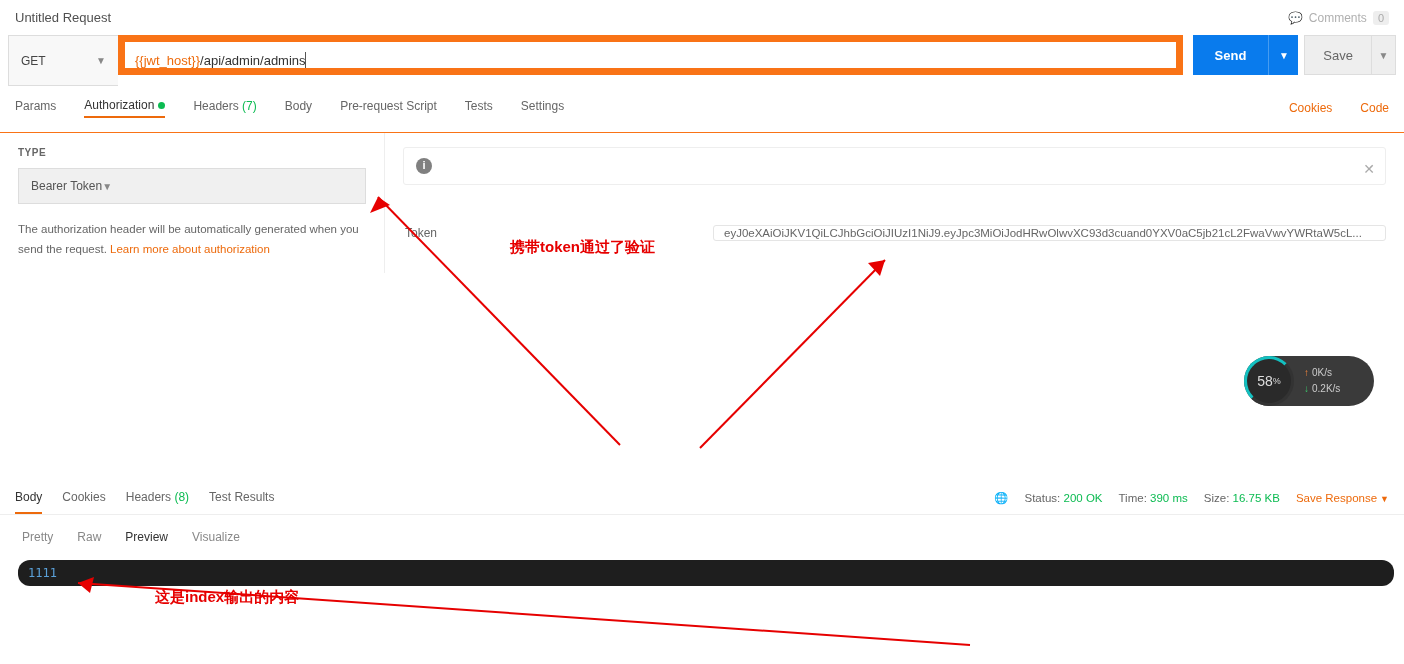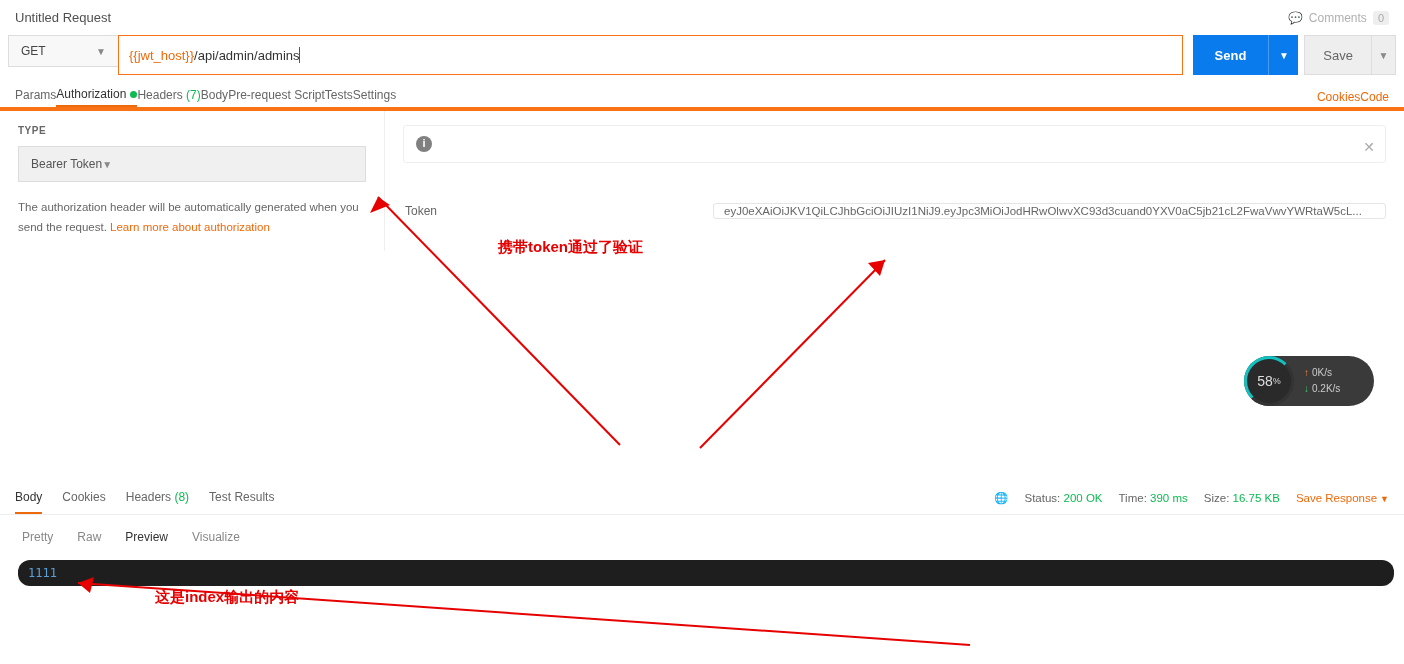--- a/index.html
+++ b/index.html
@@ -3,34 +3,34 @@
 <meta charset="utf-8">
 <style>
 * { box-sizing: border-box; margin: 0; padding: 0; }
 body { font-family: -apple-system, BlinkMacSystemFont, "Segoe UI", Arial, sans-serif; font-size: 12px; color: #212121; background: #fff; width: 1404px; height: 664px; overflow: hidden; position: relative; }
 .title-bar { display: flex; align-items: center; justify-content: space-between; padding: 10px 15px 10px 15px; }
 .title-bar .title { font-size: 13px; color: #505050; }
 .comments { display: flex; align-items: center; color: #b0b0b0; font-size: 12px; gap: 6px; }
 .comments .count { background: #eee; color: #aaa; border-radius: 3px; padding: 1px 5px; font-size: 11px; }
 
 .request-row { display: flex; padding: 0 8px; gap: 0; margin-bottom: 12px; }
-.method-select { width: 110px; height: 32px; border: 1px solid #ddd; border-right: none; display: flex; align-items: center; justify-content: space-between; padding: 0 12px; color: #444; background: #f8f8f8; }
+.method-select { width: 110px; height: 51px; border: 1px solid #ddd; border-right: none; display: flex; align-items: center; justify-content: space-between; padding: 0 12px; color: #444; background: #f8f8f8; }
 .method-select .chev { color: #888; font-size: 10px; }
-.url-input { flex: 1; height: 40px; border: 1px solid #f97316; display: flex; align-items: center; padding: 0 10px; font-size: 13px; }
+.url-input { flex: 1; height: 40px; border: 7px solid #f97316; display: flex; align-items: flex-end; padding: 0 10px; font-size: 13px; }
 .url-input .var { color: #ed6a0c; }
 .url-input .rest { color: #333; }
 .url-input .cursor { border-right: 1px solid #555; height: 16px; display: inline-block; margin-left: -1px; }
 .send-group { display: flex; margin-left: 10px; }
 .send-btn { background: #097bed; color: #fff; border: none; height: 40px; padding: 0 22px; font-size: 13px; font-weight: 600; cursor: pointer; }
 .send-drop { background: #097bed; color: #fff; border: none; border-left: 1px solid rgba(255,255,255,.25); height: 40px; width: 30px; font-size: 10px; cursor: pointer; }
 .save-group { display: flex; margin-left: 6px; }
 .save-btn { background: #eee; color: #666; border: 1px solid #ddd; height: 40px; padding: 0 18px; font-size: 13px; cursor: pointer; }
 .save-drop { background: #eee; color: #888; border: 1px solid #ddd; border-left: none; height: 40px; width: 24px; font-size: 10px; cursor: pointer; }
 
-.req-tabs { display: flex; padding: 0 15px 0 15px; border-bottom: 4px solid #f97316; align-items: center; }
+.req-tabs { display: flex; gap: 28px; padding: 0 15px 14px 15px; border-bottom: 1px solid #f97316; align-items: center; }
 .req-tabs .tab { color: #666; cursor: pointer; padding-bottom: 4px; }
 .req-tabs .tab .badge-num { color: #0cbb52; }
 .req-tabs .tab.active { color: #333; border-bottom: 2px solid #ed6a0c; }
 .req-tabs .tab .dot { display: inline-block; width: 7px; height: 7px; background: #0cbb52; border-radius: 50%; margin-left: 4px; }
 .req-tabs .spacer { flex: 1; }
 .req-tabs .right-link { color: #ed6a0c; cursor: pointer; }
 
 .auth-area { display: flex; }
 .auth-left { width: 385px; padding: 14px 18px; border-right: 1px solid #eee; }
 .auth-left .type-label { font-size: 10px; color: #666; font-weight: 600; letter-spacing: .5px; margin-bottom: 10px; }
@@ -143,21 +143,21 @@
       <span class="icon">i</span>
       <span class="close">✕</span>
     </div>
     <div class="token-row">
       <div class="token-label">Token</div>
       <div class="token-input">eyJ0eXAiOiJKV1QiLCJhbGciOiJIUzI1NiJ9.eyJpc3MiOiJodHRwOlwvXC93d3cuand0YXV0aC5jb21cL2FwaVwvYWRtaW5cL...</div>
     </div>
   </div>
 </div>
 
-<div class="annotation" style="left:498px; top:238px;">携带token通过了验证</div>
+<div class="annotation" style="left:510px; top:238px;">携带token通过了验证</div>
 <div class="annotation" style="left:155px; top:588px;">这是index输出的内容</div>
 
 <svg class="arrow" style="left:360px; top:185px;" width="270" height="270">
   <line x1="260" y1="260" x2="18" y2="12"></line>
   <polygon points="18,12 10,28 30,20"></polygon>
 </svg>
 <svg class="arrow" style="left:690px; top:248px;" width="210" height="210">
   <line x1="10" y1="200" x2="195" y2="12"></line>
   <polygon points="195,12 178,15 190,28"></polygon>
 </svg>

